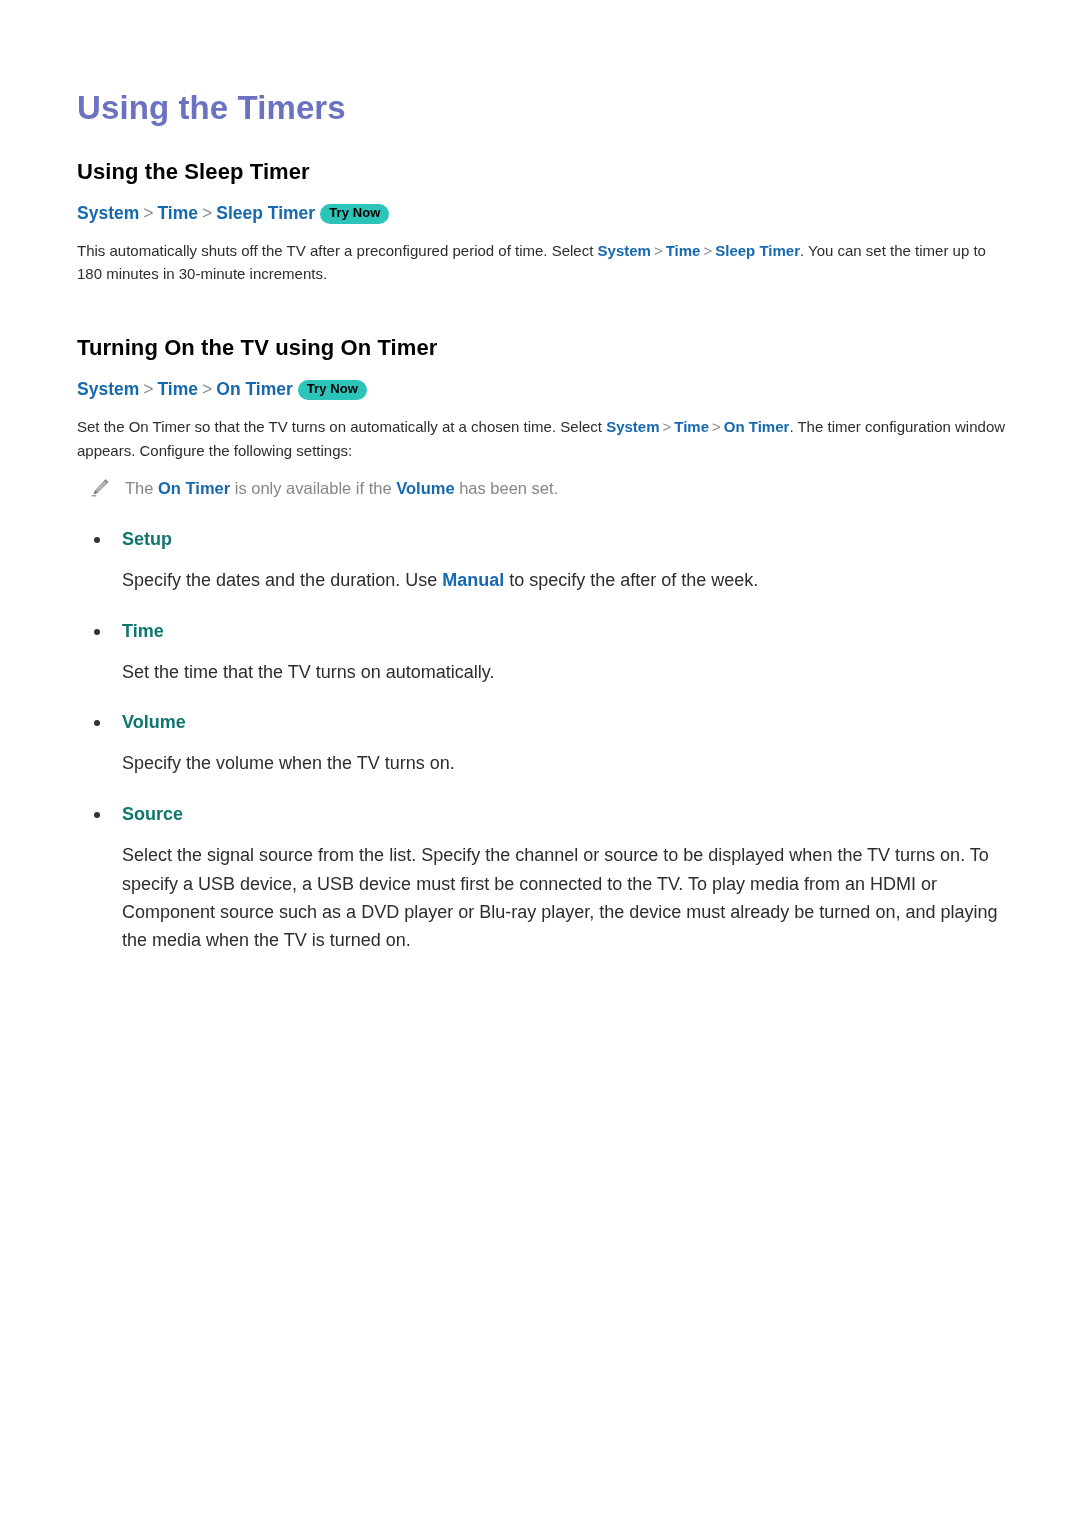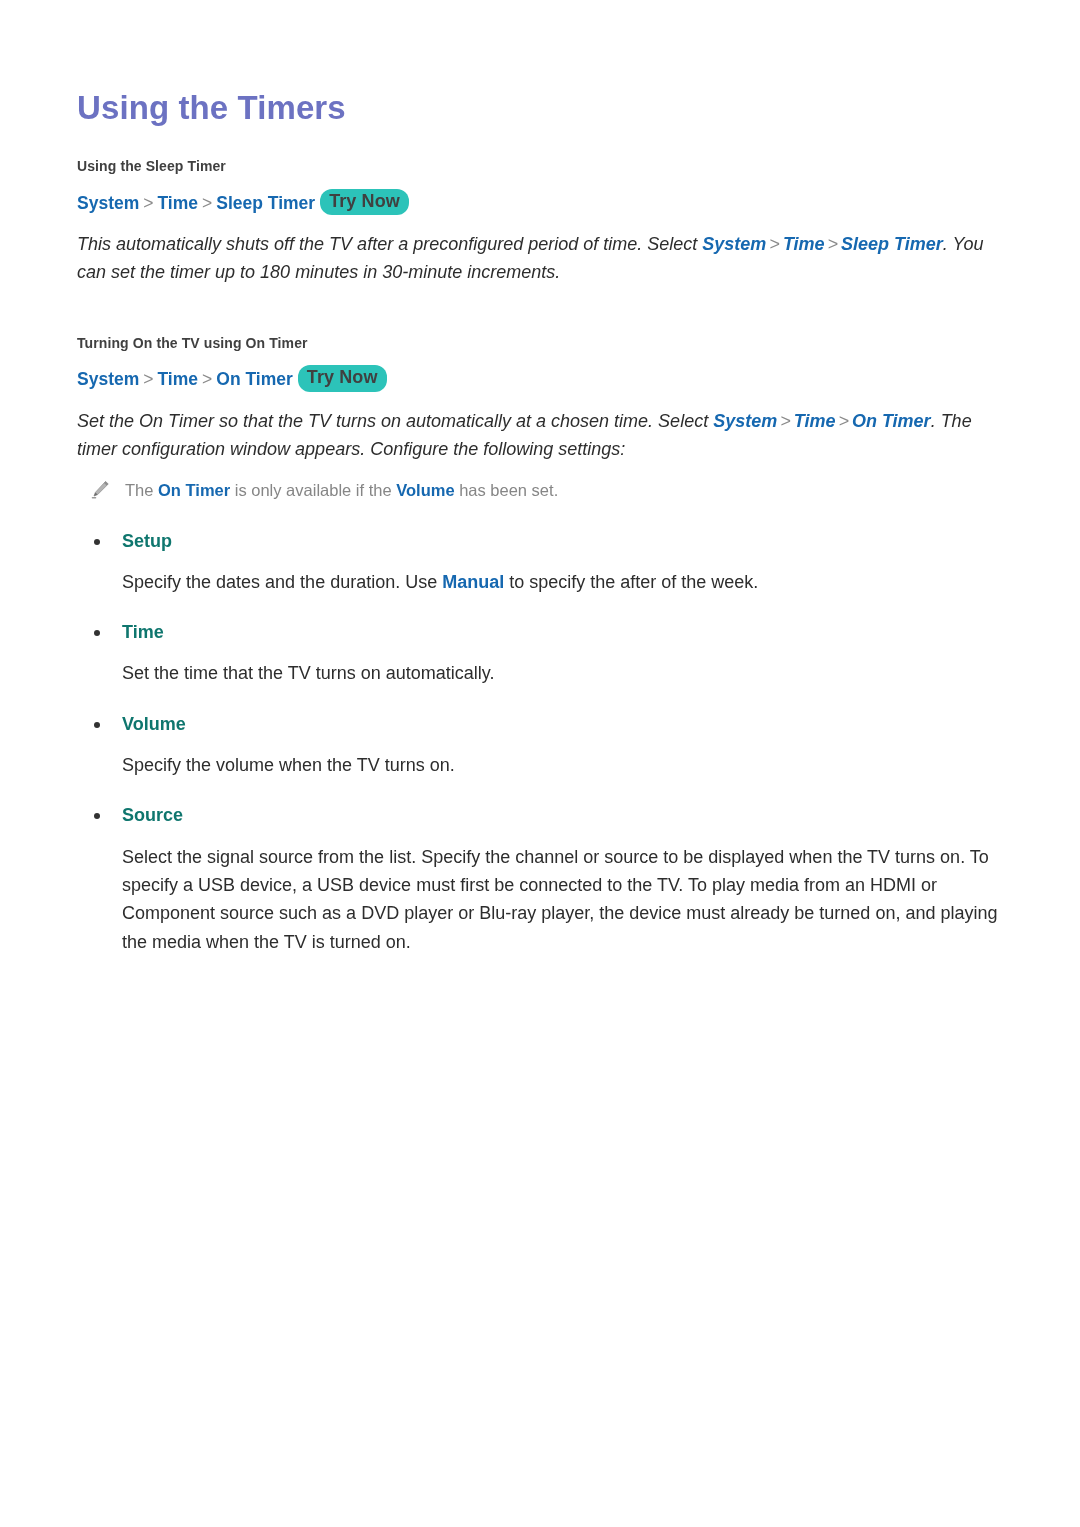--- a/index.html
+++ b/index.html
@@ -37,23 +37,23 @@
 
   
   .content {
     position: absolute;
     left: 77px;
     top: 158px;
     width: 930px;
   }
 
   .section-heading {
-    font-size: 14px;
-    font-weight: bold;
-    color: #404040;
+    font-size: 22px;
+    font-weight: bold;
+    color: #000000;
     margin: 0 0 14px 0;
     line-height: 1.25;
     letter-spacing: 0.1px;
   }
 
   .section + .section {
     margin-top: 48px;
   }
 
   
@@ -66,40 +66,39 @@
     display: block;
   }
   .breadcrumb .sep {
     color: #8a8a8a;
     font-weight: normal;
     padding: 0 4px;
   }
   .badge-trynow {
     display: inline-block;
     background: #2cc3b9;
-    color: #404040;
-    font-size: 18px;
+    color: #000000;
+    font-size: 13px;
     font-weight: bold;
     border-radius: 12px;
     padding: 1px 9px 3px 9px;
     line-height: 1.25;
     margin-left: 5px;
     position: relative;
     top: -2px;
     letter-spacing: 0.1px;
   }
 
   
   p.body {
-    font-size: 18px;
+    font-size: 15px;
     color: #2d2d2d;
     line-height: 1.58;
     margin: 0 0 6px 0;
     max-width: 930px;
-    font-style: italic;
   }
   .lnk {
     color: #1668b0;
     font-weight: bold;
   }
   .sep-inline {
     color: #8a8a8a;
     padding: 0 3px;
   }
 

